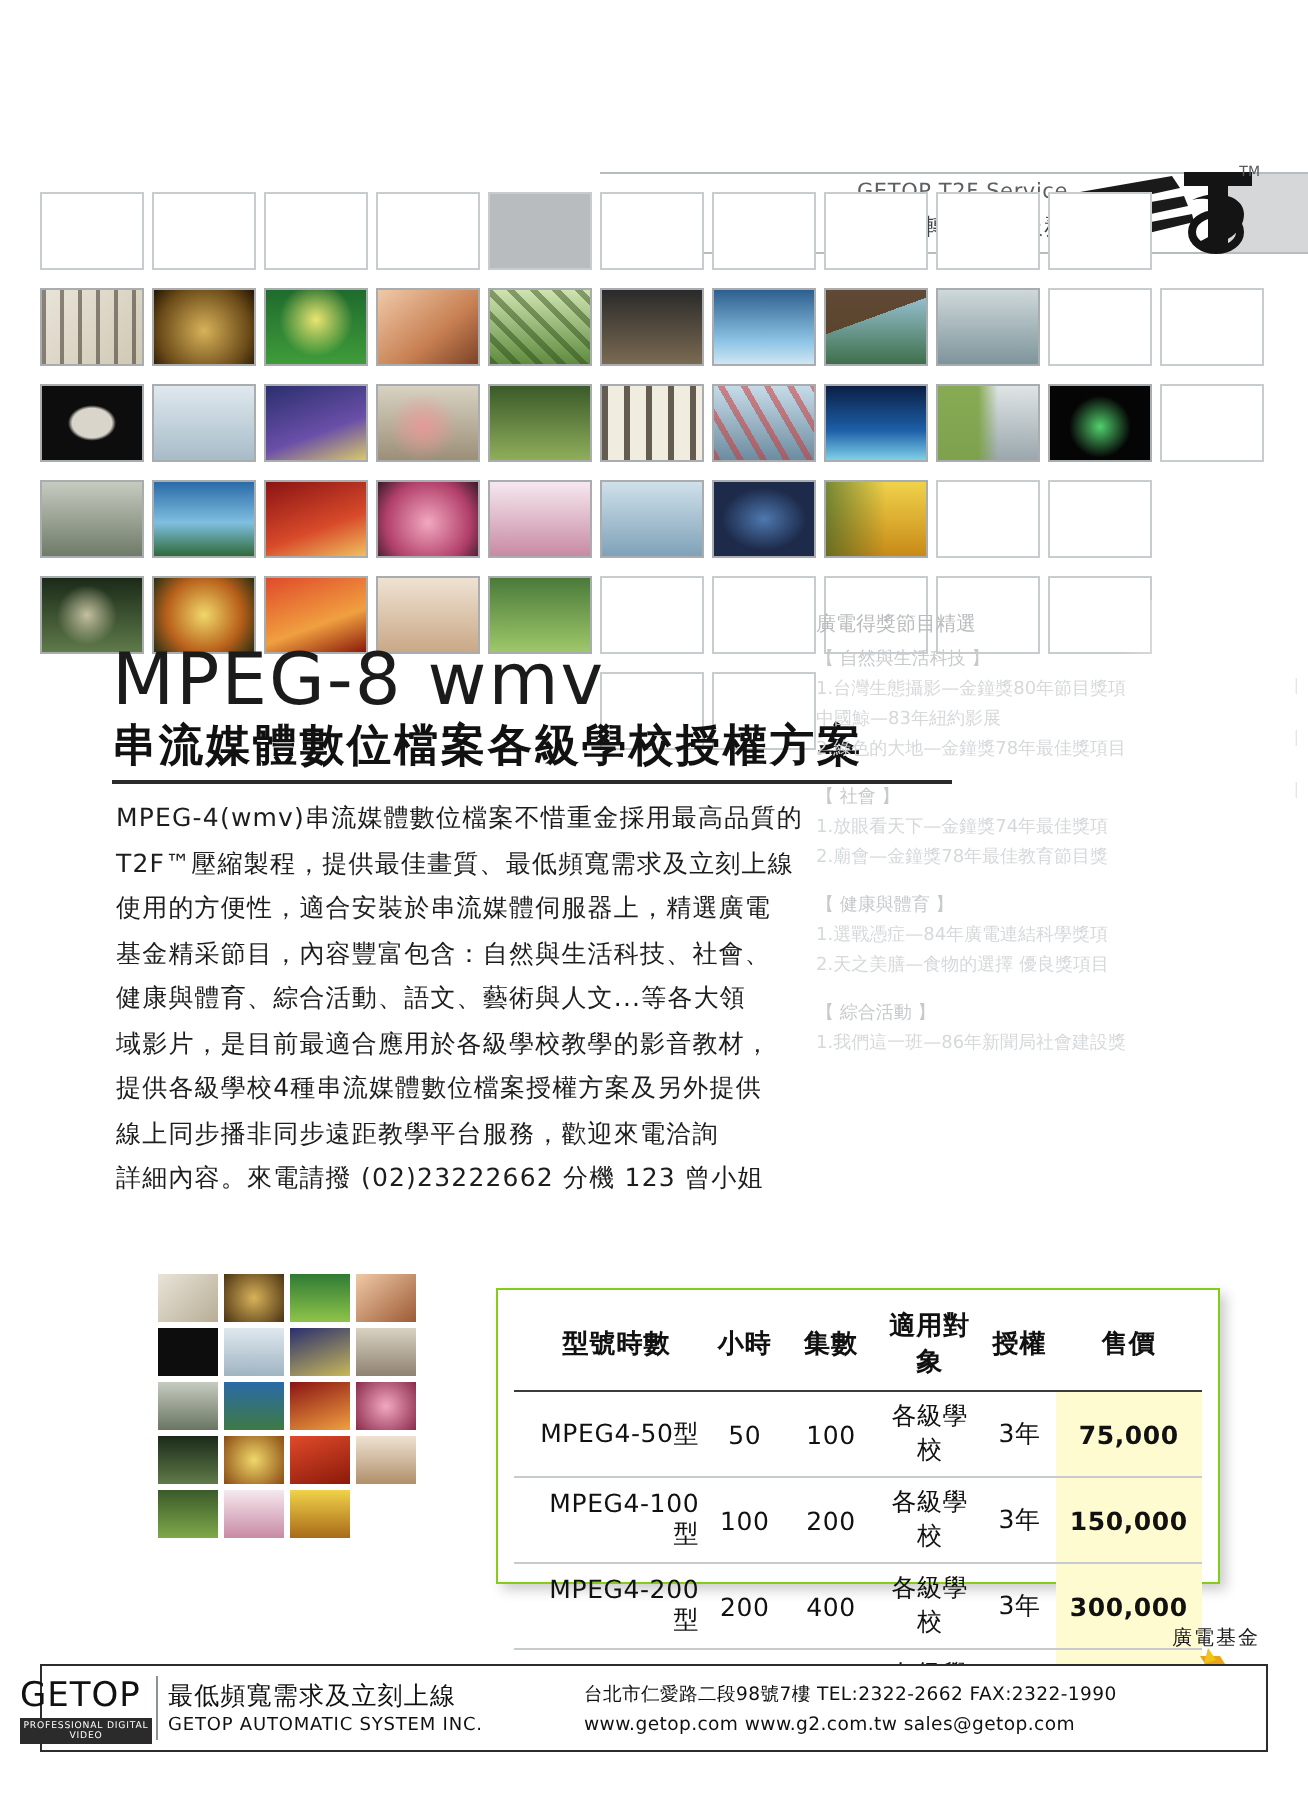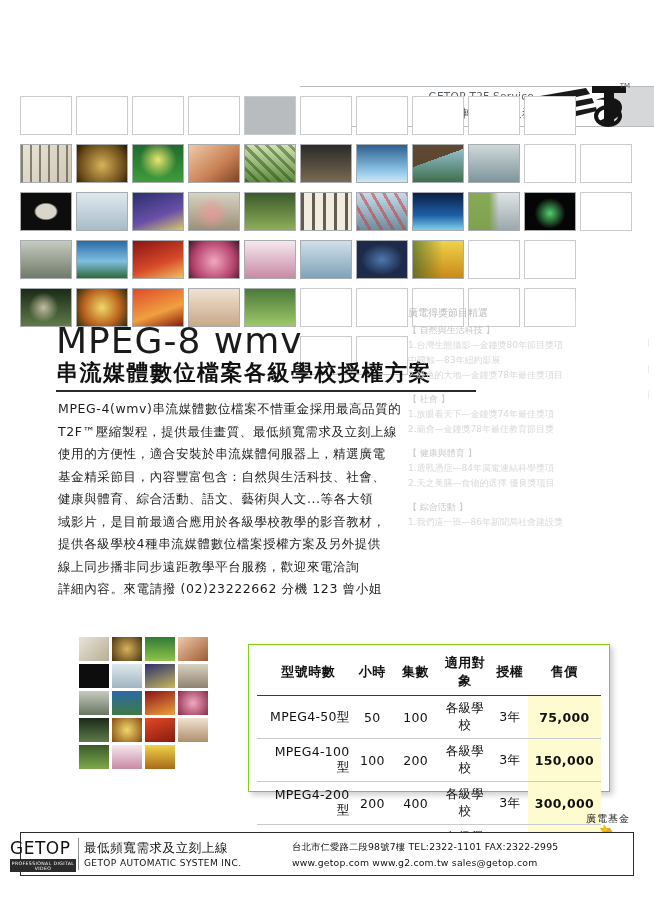--- a/index.html
+++ b/index.html
@@ -627,16 +627,16 @@
   <div class="footer"></div>
   <div class="footer-divider"></div>
 
   <div class="footer-logo">
     <div class="gword">GETOP</div>
     <div class="gsub">PROFESSIONAL DIGITAL VIDEO</div>
   </div>
 
   <div class="footer-cn">最低頻寬需求及立刻上線</div>
   <div class="footer-en">GETOP AUTOMATIC SYSTEM INC.</div>
-  <div class="footer-addr">台北市仁愛路二段98號7樓 TEL:2322-1101 FAX:2322-2995</div>
+  <div class="footer-addr">台北市仁愛路二段98號7樓 TEL:2322-2662 FAX:2322-1990</div>
   <div class="footer-web">www.getop.com     www.g2.com.tw    sales@getop.com</div>
 
 </div>
 
 </body></html>

